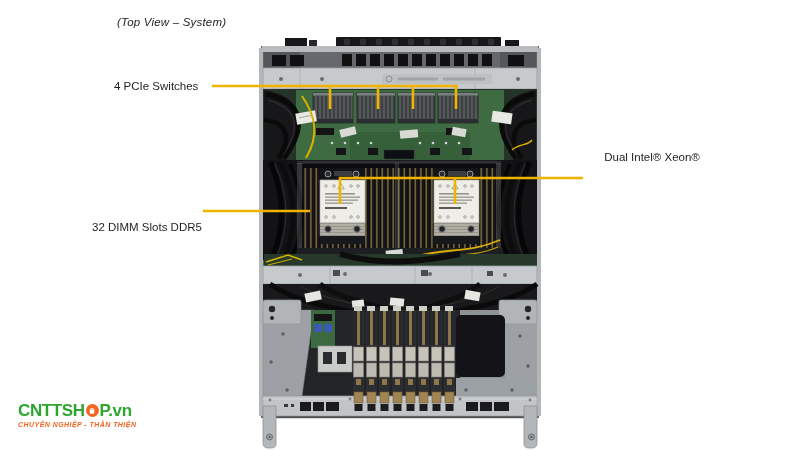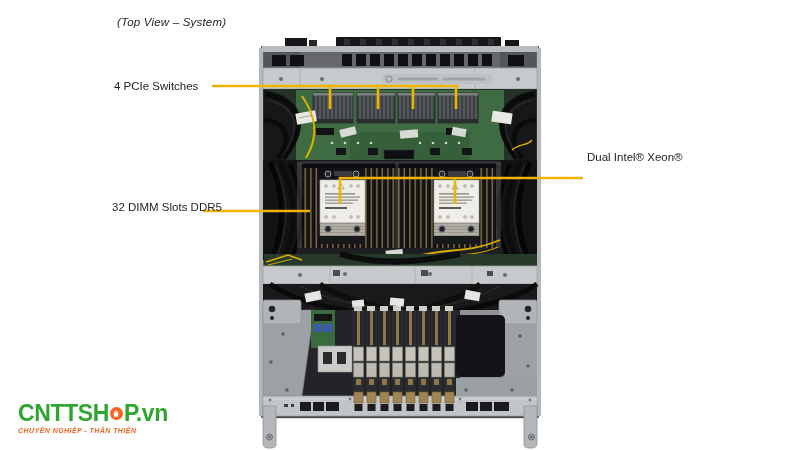--- a/index.html
+++ b/index.html
@@ -9,26 +9,26 @@
     -webkit-font-smoothing:antialiased;
   }
   .stage{position:relative;width:800px;height:446px;background:#fff;}
   .stage svg{position:absolute;left:0;top:0;}
   .lbl{
     position:absolute;color:#1f1f1f;font-size:11.5px;line-height:14px;
     white-space:nowrap;
   }
   .lbl.title{font-style:italic;letter-spacing:.2px;}
   .lbl.cpu{white-space:normal;width:130px;line-height:14.5px;}
-  .lbl.cpu span{display:block;}
+  .lbl.cpu span{display:block;text-align:center;}
   
   .logo{position:absolute;left:18px;top:402px;line-height:1;}
   .logo-row{display:flex;align-items:center;}
   .logo-txt{
-    color:#2EA52F;font-size:23px;font-weight:800;letter-spacing:-0.4px;
+    color:#2EA52F;font-size:17px;font-weight:800;letter-spacing:-0.4px;
     font-family:"Liberation Sans",sans-serif;
   }
   .logo-o{
     display:inline-block;width:13px;height:13px;border-radius:50%;
     background:#F26522;margin:0 1px;position:relative;
   }
   .logo-o svg{position:absolute;left:2.5px;top:2.5px;}
   .logo-tagline{
     margin-top:2px;color:#F26522;font-size:7px;font-weight:bold;
     font-style:italic;letter-spacing:.45px;white-space:nowrap;
@@ -364,21 +364,21 @@
         <path d="M340,204 V178 H583"></path>
         <path d="M455,178 V204"></path>
       </g>
     </g>
   </svg>
 
   <div class="lbl title" style="left:117px;top:15px;">(Top View – System)</div>
 
   <div class="lbl" style="left:114px;top:79px;">4 PCIe Switches</div>
 
-  <div class="lbl" style="left:92px;top:200px;margin-left:20px;">32 DIMM Slots DDR5</div>
+  <div class="lbl" style="left:92px;top:220px;">32 DIMM Slots DDR5</div>
 
   <div class="lbl cpu" style="left:587px;top:150px;">
     <span>Dual Intel® Xeon®</span>
   </div>
 
   <div class="logo">
     <div class="logo-row">
       <span class="logo-txt">CNTTSH</span>
       <span class="logo-o">
         <svg width="8" height="8" viewBox="0 0 8 8">

